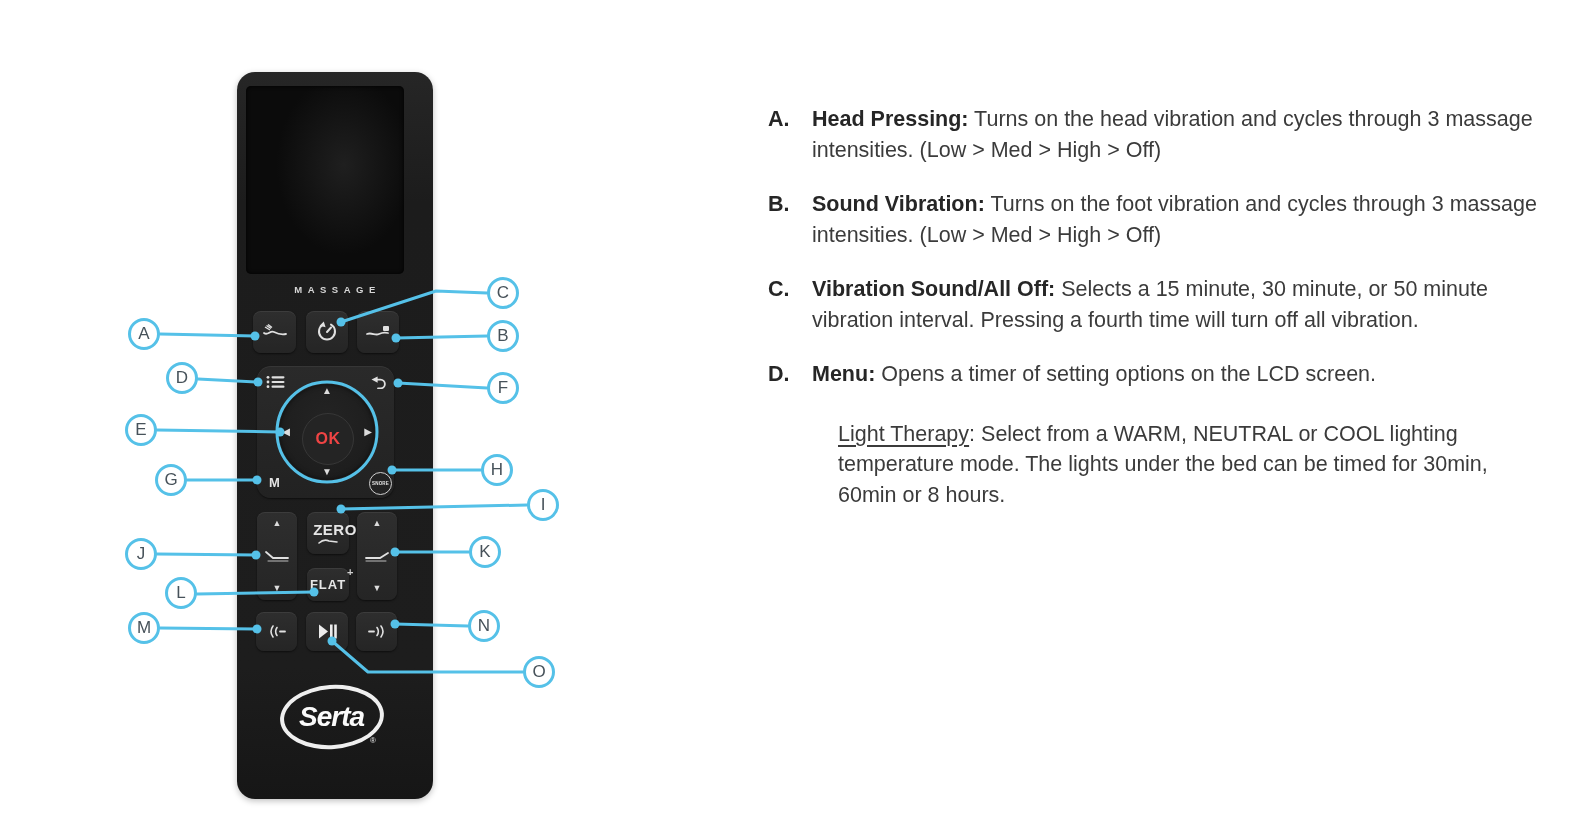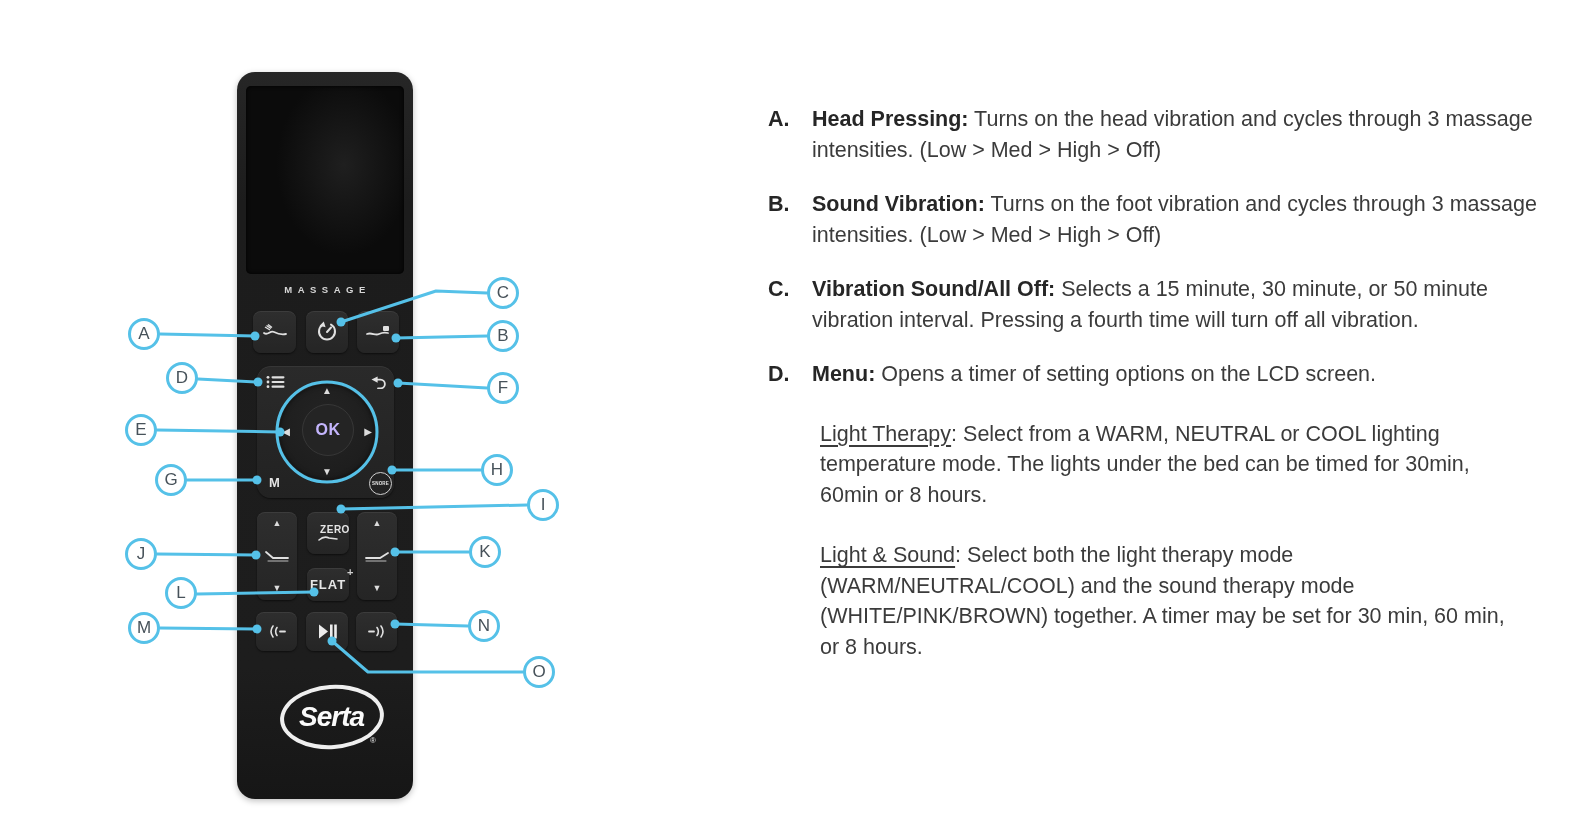--- a/index.html
+++ b/index.html
@@ -4,21 +4,21 @@
 <style>
   html,body{margin:0;padding:0;background:#ffffff;}
   #canvas{
     position:relative;width:1581px;height:823px;background:#ffffff;overflow:hidden;
     font-family:"Liberation Sans",sans-serif;
   }
   
   #remote{
     position:absolute;left:237px;top:72px;width:176px;height:727px;
     background:linear-gradient(180deg,#262626,#1c1c1c 18%,#1d1d1d 82%,#161616);
-    border-radius:18px;box-shadow:0 2px 6px rgba(0,0,0,.25);z-index:1;
+    border-radius:18px;box-shadow:0 2px 6px rgba(0,0,0,.25);z-index:1;padding-left:20px;
   }
   #screen{
     position:absolute;left:9px;top:14px;width:158px;height:188px;border-radius:5px;
     background:radial-gradient(ellipse 90px 120px at 62% 42%, #1f1f1f, #0b0b0b 75%);
     box-shadow:inset 0 0 4px #000;
   }
   .massage-label{
     position:absolute;left:0;top:212px;width:100%;text-align:center;
     color:#d6d6d6;font-size:9.5px;font-weight:bold;letter-spacing:5.5px;text-indent:5px;
   }
@@ -33,34 +33,34 @@
     position:absolute;left:20px;top:294px;width:137px;height:132px;border-radius:14px;
     background:linear-gradient(180deg,#2a2a2a,#222);
     box-shadow:inset 0 1px 0 rgba(255,255,255,.06), 0 1px 2px rgba(0,0,0,.55);
   }
   .dpad-bg{
     position:absolute;left:22px;top:18px;width:96px;height:96px;border-radius:50%;
     background:radial-gradient(circle at 50% 40%, #242424, #1d1d1d 75%);
     box-shadow:inset 0 0 5px rgba(0,0,0,.6);
   }
   .ok-circle{
-    position:absolute;left:45px;top:38px;width:50px;height:50px;border-radius:50%;
+    position:absolute;left:45px;top:47px;width:50px;height:50px;border-radius:50%;
     background:#242424;border:1px solid #373737;display:flex;align-items:center;justify-content:center;
-    color:#c4b5fd;font-weight:bold;font-size:16px;letter-spacing:.5px;
+    color:#ef4444;font-weight:bold;font-size:16px;letter-spacing:.5px;
   }
   .tri{position:absolute;color:#dcdcdc;font-size:10px;line-height:10px;width:14px;text-align:center;}
   .tri-sm{color:#dcdcdc;font-size:9px;line-height:9px;}
   .m-label{position:absolute;left:12px;top:109px;font-size:13px;color:#e3e3e3;font-weight:bold;}
   .snore{
     position:absolute;left:112px;top:106px;width:21px;height:21px;border-radius:50%;
     border:1.5px solid #cfcfcf;display:flex;align-items:center;justify-content:center;
     color:#e3e3e3;font-size:4.5px;font-weight:bold;letter-spacing:.2px;
   }
   .tallbtn{flex-direction:column;justify-content:space-between;padding:7px 0;box-sizing:border-box;}
-  .zero-label{font-size:10px;letter-spacing:.5px;margin-left:14px;}
+  .zero-label{font-size:15px;letter-spacing:.5px;margin-left:14px;}
   .flat-label{font-size:13px;letter-spacing:1px;}
   .plus-label{position:absolute;left:110px;top:494px;color:#cfcfcf;font-size:11px;font-weight:bold;}
   #serta-oval{
     position:absolute;left:43px;top:613px;width:104px;height:64px;border-radius:50%;
     border:4px solid #efefef;box-sizing:border-box;display:flex;align-items:center;justify-content:center;
     transform:rotate(-4deg);
   }
   #serta-text{color:#fafafa;font-weight:bold;font-style:italic;font-size:28px;letter-spacing:-1px;transform:rotate(4deg);}
   .reg-mark{position:absolute;left:133px;top:664px;color:#e8e8e8;font-size:8px;}
   
@@ -69,21 +69,21 @@
     position:absolute;width:32px;height:32px;border-radius:50%;background:#ffffff;
     border:3px solid #55c1e8;box-sizing:border-box;display:flex;align-items:center;justify-content:center;
     color:#47525a;font-size:17px;z-index:3;
   }
   
   #instructions{position:absolute;left:768px;top:104px;width:779px;color:#3b3b3b;font-size:21.5px;line-height:30.5px;}
   .item{display:grid;grid-template-columns:44px 735px;margin-bottom:24px;}
   .item .letter{font-weight:bold;color:#262626;}
   .item .body b{color:#262626;}
   .item-last{margin-bottom:29px;}
-  .subitem{margin-left:52px;width:709px;margin-bottom:30px;}
+  .subitem{margin-left:70px;width:709px;margin-bottom:30px;}
   .subitem .term{text-decoration:underline;text-underline-offset:4px;text-decoration-thickness:1.5px;}
 </style>
 </head>
 <body>
 
 <div id="canvas">
 
   <div id="remote">
     <div id="screen"></div>
     <div class="massage-label">MASSAGE</div>
@@ -278,18 +278,15 @@
       <span class="body"><b>Vibration Sound/All Off:</b><span> Selects a 15 minute, 30 minute, or 50 minute vibration interval. Pressing a fourth time will turn off all vibration.</span></span>
     </div>
     <div class="item item-last">
       <span class="letter">D.</span>
       <span class="body"><b>Menu:</b><span> Opens a timer of setting options on the LCD screen.</span></span>
     </div>
 
     <div class="subitem">
       <span class="term">Light Therapy</span><span>: Select from a WARM, NEUTRAL or COOL lighting temperature mode. The lights under the bed can be timed for 30min, 60min or 8 hours.</span>
     </div>
-    <div class="subitem">
-      <span class="term">Light &amp; Sound</span><span>: Select both the light therapy mode (WARM/NEUTRAL/COOL) and the sound therapy mode (WHITE/PINK/BROWN) together. A timer may be set for  30 min, 60 min, or 8 hours.</span>
-    </div>
   </div>
 
 </div>
 
 </body></html>

